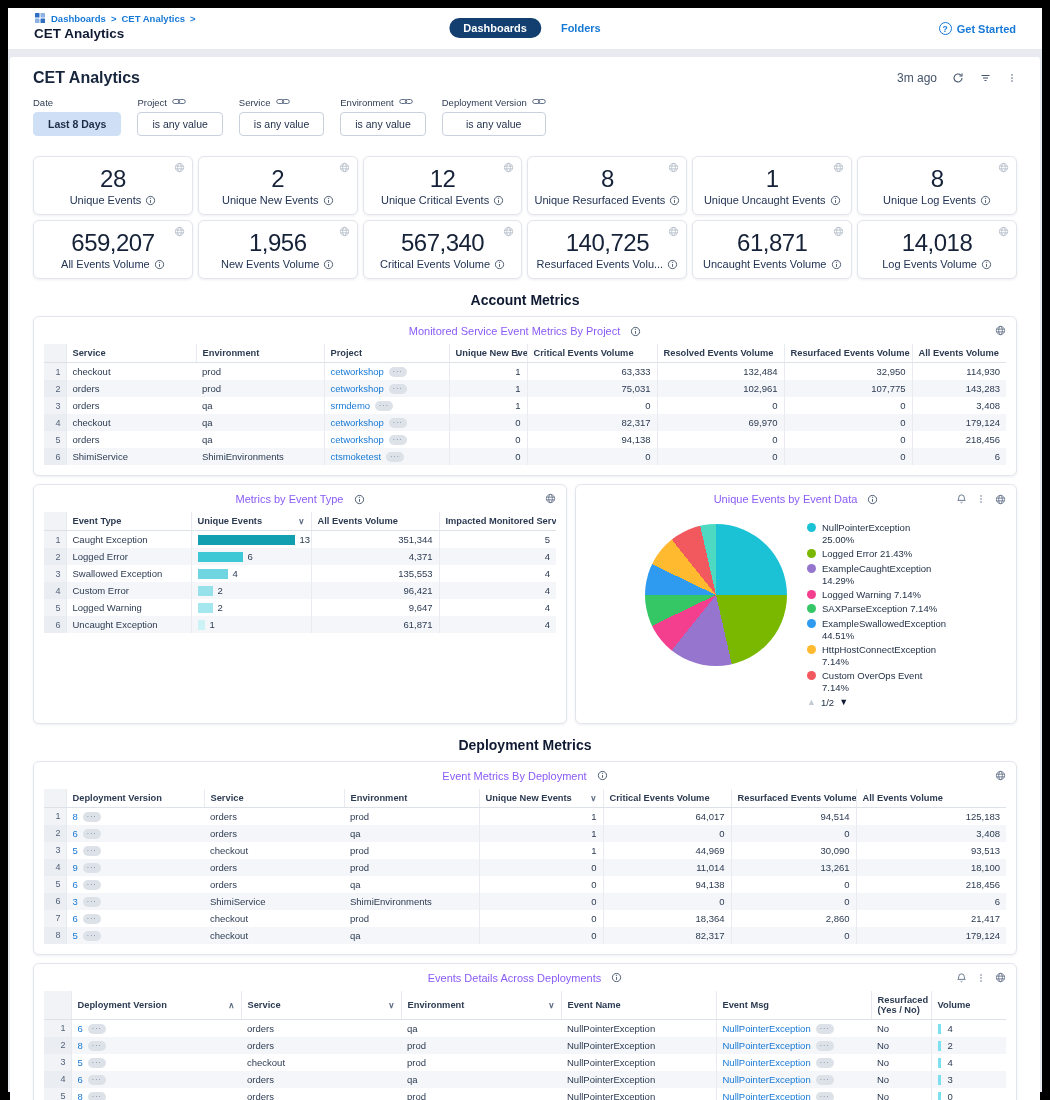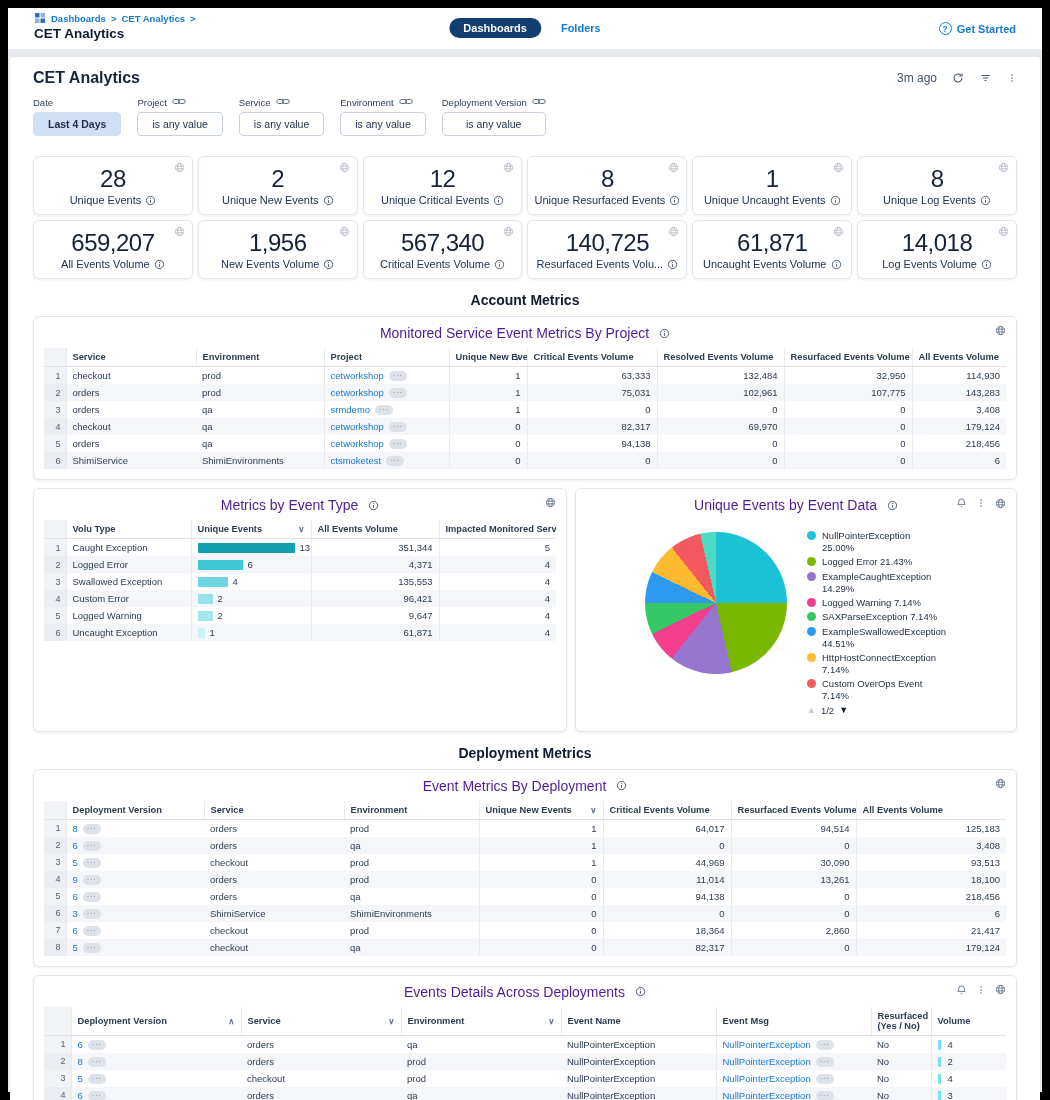--- a/index.html
+++ b/index.html
@@ -23,21 +23,21 @@
   .flabel{font-size:9.5px;color:#2e3c54;display:flex;gap:5px;align-items:flex-start}
   .fbtn{font-family:inherit;font-size:10.5px;color:#1e2c47;background:#fff;border:1px solid #c9d1dc;border-radius:4px;padding:5px 14px;cursor:pointer}
   .fbtn.active{background:#cfe0f6;border-color:#cfe0f6;font-weight:600}
   .kpis{display:grid;grid-template-columns:repeat(6,1fr);gap:5px;margin-top:20px}
   .kpi{position:relative;background:#fff;border:1px solid #e2e6ec;border-radius:6px;box-shadow:0 1px 3px rgba(23,43,77,.08);height:57px;display:flex;flex-direction:column;align-items:center;justify-content:center;gap:1px}
   .kpi-globe{position:absolute;top:5px;right:7px;color:#b4bcc8}
   .kpi-v{font-size:24px;font-weight:500;color:#152238;letter-spacing:-.5px}
   .kpi-l{font-size:11px;color:#223354;display:flex;align-items:center;gap:4px;white-space:nowrap;max-width:152px;overflow:hidden}
   .section-label{text-align:center;font-size:14px;font-weight:700;color:#101b33;margin:13px 0 7px}
   .card{position:relative;background:#fff;border:1px solid #e2e6ec;border-radius:6px;box-shadow:0 1px 3px rgba(23,43,77,.08);padding:8px 10px 10px;margin-top:8px;box-sizing:border-box}
-  .card-title{text-align:center;font-size:14px;font-weight:500;color:#4c1d95;display:flex;justify-content:center;align-items:center;gap:10px;margin-bottom:7px}
+  .card-title{text-align:center;font-size:11px;font-weight:500;color:#8b5cf6;display:flex;justify-content:center;align-items:center;gap:10px;margin-bottom:7px}
   .card-icons{position:absolute;top:8px;right:10px;display:flex;gap:9px;align-items:center;color:#5e6c84}
   .two-col{display:grid;grid-template-columns:534px 1fr;gap:8px;align-items:stretch}
   .two-col .card{margin-top:8px}
   .dtable{width:100%;border-collapse:collapse;table-layout:fixed;font-size:9.5px;color:#2c3b52}
   .dtable th{font-weight:700;font-size:9.3px;color:#2c3b52;text-align:left;padding:4px 6px;border-bottom:1px solid #dde2e8;white-space:nowrap;overflow:hidden;cursor:pointer}
   .dtable th.sep,.dtable td.sep{border-left:1px solid #e8ebef}
   .dtable td{padding:2px 6px;height:13px;white-space:nowrap;overflow:hidden}
   .dtable tr.even td{background:#f4f6f9}
   .dtable td.gut,.dtable th.gut{background:#f1f3f6;color:#526179;text-align:right;padding-right:5px;border-right:1px solid #e6eaee;font-size:9px}
   .dtable tr.even td.gut{background:#eaedf1}
@@ -117,21 +117,21 @@
               </svg>
             </span>
         </div>
       </div>
 
       <div class="filters" id="filters">
           <div class="fgroup">
             <div class="flabel">
               <span>Date</span>
             </div>
-            <button class="fbtn active">Last 4 Days</button>
+            <button class="fbtn active">Last 8 Days</button>
           </div>
           <div class="fgroup">
             <div class="flabel">
               <span>Project</span>
               <span class="ic">
                 <svg width="14" height="9" viewBox="0 0 28 14" fill="none" stroke="#5e6c84" stroke-width="2">
                   <rect x="1.5" y="3" width="14" height="8" rx="4"></rect>
                   <rect x="12.5" y="3" width="14" height="8" rx="4"></rect>
                 </svg>
               </span>
@@ -565,21 +565,21 @@
                 <colgroup>
                   <col style="width: 22px;">
                   <col style="width: 125px;">
                   <col style="width: 120px;">
                   <col style="width: 128px;">
                   <col>
                 </colgroup>
                 <thead>
                   <tr>
                     <th class="gut"></th>
-                    <th>Volu Type</th>
+                    <th>Event Type</th>
                     <th class="sep"><span class="sort">∨</span>Unique Events</th>
                     <th class="sep">All Events Volume</th>
                     <th class="sep">Impacted Monitored Services</th>
                   </tr>
                 </thead>
                 <tbody>
                   <tr>
                     <td class="gut">1</td>
                     <td>Caught Exception</td>
                     <td class="sep"><span class="ebar" style="width: 97px; background: rgb(18, 160, 177);"></span>13</td>

